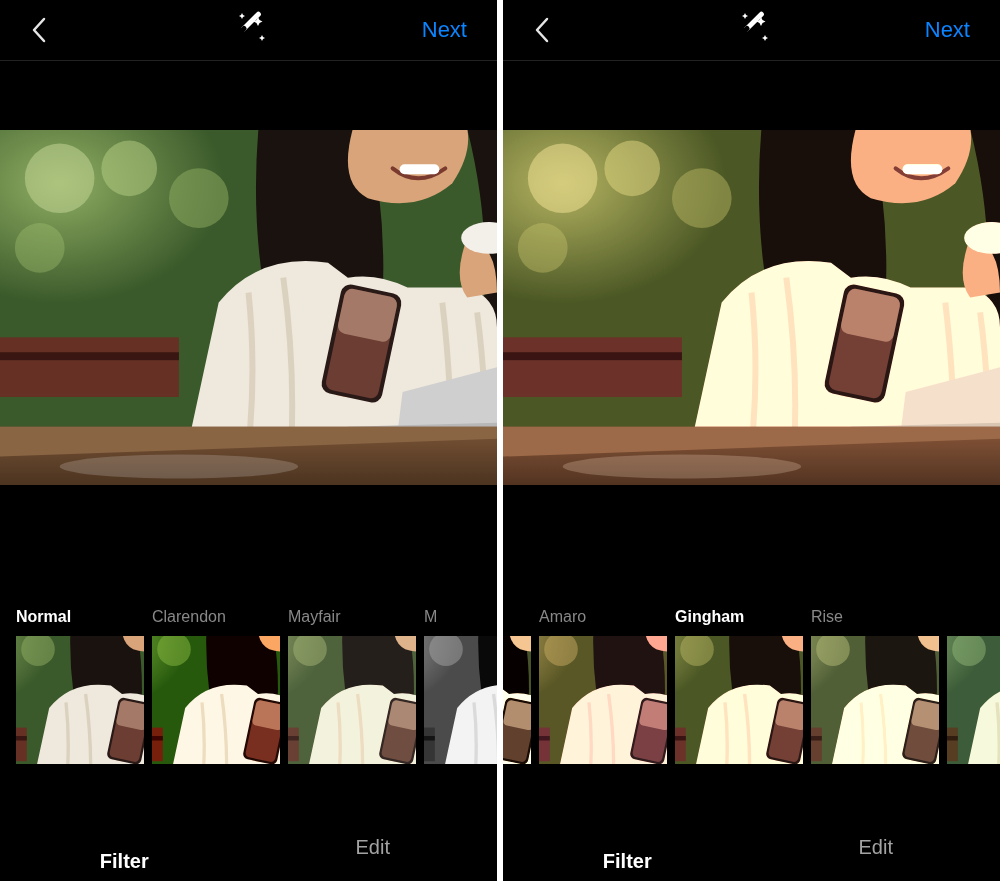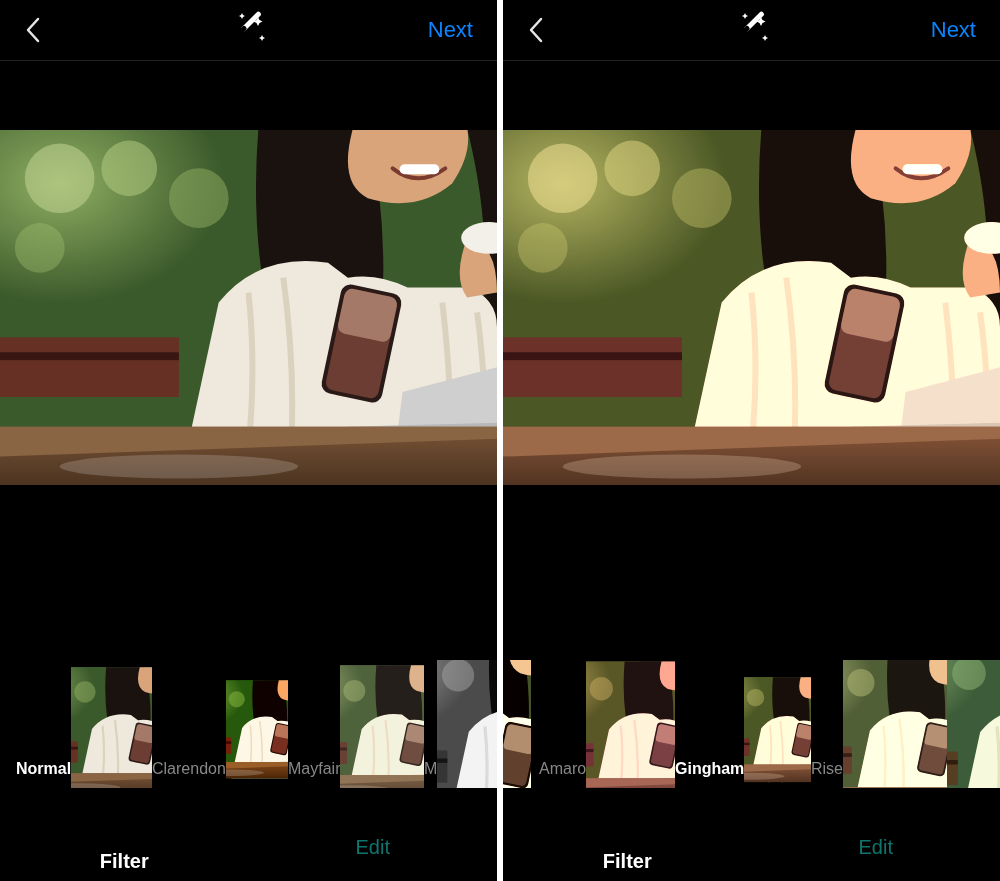--- a/index.html
+++ b/index.html
@@ -30,21 +30,21 @@
 
   
   .hdr {
     position: absolute;
     top: 0; left: 0; right: 0;
     height: 60px;
     border-bottom: 1px solid #222;
     display: flex;
     align-items: center;
     justify-content: space-between;
-    padding: 0 24px;
+    padding: 0 30px;
   }
   .hdr .center {
     position: absolute;
     left: 50%;
     top: 50%;
     transform: translate(-50%,-50%);
   }
   .hdr .next {
     color: #0a84ff;
     font-size: 22px;
@@ -68,22 +68,22 @@
     left: 0; right: 0;
     top: 608px;
     height: 180px;
     display: flex;
     overflow: hidden;
   }
   .filter-item {
     flex: 0 0 auto;
     width: 136px;
     display: flex;
-    flex-direction: row;
-    align-items: flex-end;
+    flex-direction: column;
+    align-items: flex-start;
   }
   .filter-item .lbl {
     font-size: 16px;
     height: 28px;
     line-height: 18px;
     color: #888;
     white-space: nowrap;
   }
   .filter-item.selected .lbl {
     color: #fff;
@@ -102,21 +102,21 @@
     position: absolute;
     left:0; right:0; bottom:0;
     height: 68px;
     display:flex;
     align-items:center;
   }
   .tab {
     flex:1;
     text-align:center;
     font-size: 20px;
-    color:#0f766e;
+    color:#a3a3a3;
   }
   .tab.selected {
     color:#fff;
     font-weight:600;
     margin-top:28px;
   }
 </style>
 </head>
 <body>
 

